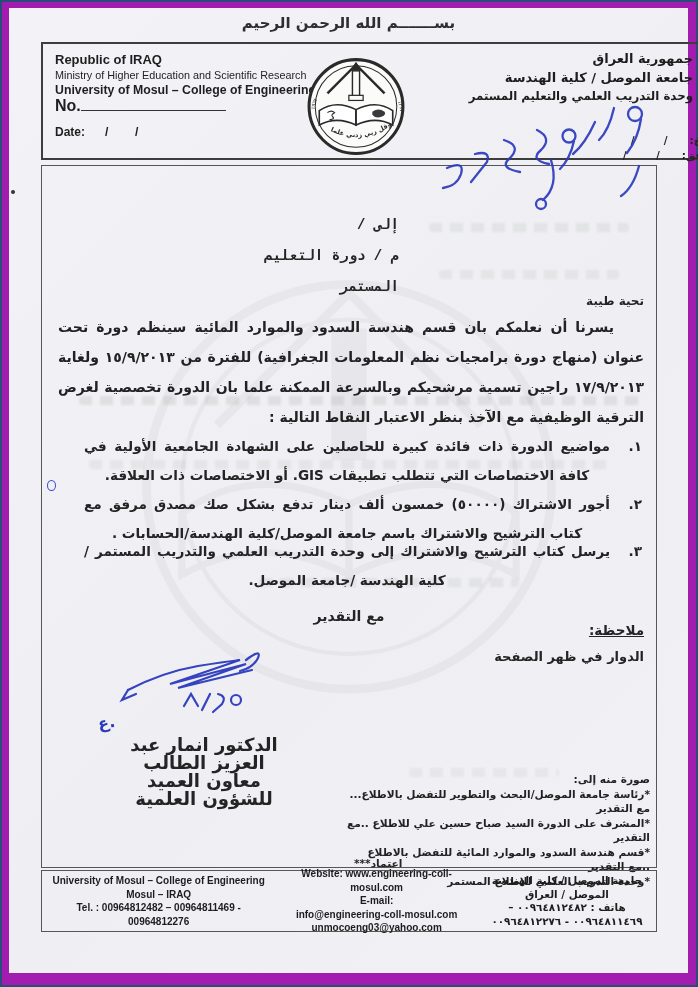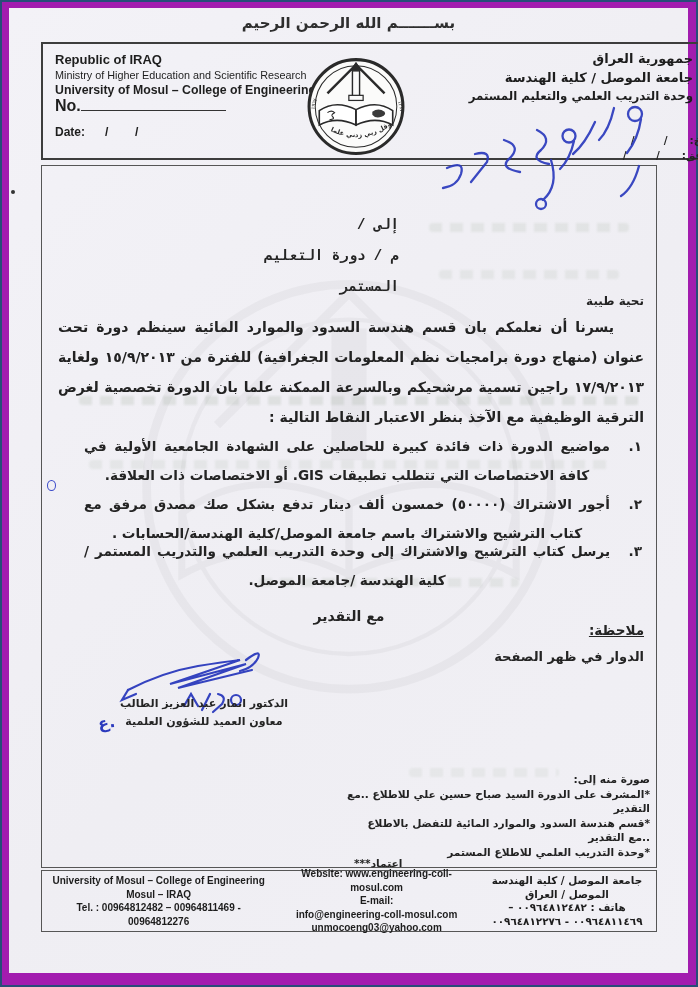--- a/index.html
+++ b/index.html
@@ -41,21 +41,21 @@
   #to-block{top:44px; left:215px; width:142px; text-align:right; font-size:14px; font-weight:bold; line-height:31px;font-family:Liberation Mono, monospace;}
   #greeting{top:128px; right:12px; font-size:12px; font-weight:bold;}
   #paragraph{top:146px; right:12px; left:16px; font-size:14px; font-weight:bold; line-height:30px; text-align:justify; text-indent:30px; color:#222;}
   .point{position:absolute; right:14px; left:42px; font-size:13.6px; font-weight:bold; line-height:29px;}
   .pnum{position:absolute; right:0; top:0;}
   .ptext{margin-right:32px; text-align:justify; text-align-last:center;}
   #point-1{top:266px;} #point-2{top:324px;} #point-3{top:371px;}
   #closing{top:442px; left:0; right:0; text-align:center; font-size:14px; font-weight:bold;}
   #note-label{top:456px; right:12px; font-size:13.5px; font-weight:bold; text-decoration:underline;}
   #note-text{top:483px; right:12px; font-size:13px; font-weight:bold;}
-  #sig-names{top:529px; left:72px; width:180px; text-align:center; font-size:11px; font-weight:bold; line-height:18px;}
+  #sig-names{top:570px; left:72px; width:180px; text-align:center; font-size:18px; font-weight:bold; line-height:18px;}
   #ain-mark{top:547px; left:56px; font-size:16px; color:#2b3abd; transform:rotate(-8deg); font-weight:bold;}
   #cc-block{top:606px; right:6px; width:305px; text-align:right; font-size:10.6px; font-weight:bold; line-height:14.5px; color:#222;}
   #cc-approval{top:691px; left:312px; font-size:10.6px; font-weight:bold; direction:ltr;}
   
   .fcol{text-align:center; font-weight:bold; line-height:13.5px; color:#1d1d1d;}
   #f-en{width:38%; font-family:"Liberation Sans",sans-serif; font-size:10px;}
   #f-web{width:33%; font-family:"Liberation Sans",sans-serif; font-size:10px;}
   #f-ar{width:29%; font-size:10.4px;}
   
   .bleed{position:absolute; height:9px; filter:blur(1.3px); border-radius:4px;
@@ -197,20 +197,21 @@
       </svg>
 
       <div class="abs" id="ain-mark">ع.</div>
       <div class="abs rtl" id="sig-names">
         <div>الدكتور انمار عبد العزيز الطالب</div>
         <div>معاون العميد للشؤون العلمية</div>
       </div>
 
       <div class="abs rtl" id="cc-block">
         <div>صورة منه إلى:</div>
+        <div>*رئاسة جامعة الموصل/البحث والتطوير للتفضل بالاطلاع... مع التقدير</div>
         <div>*المشرف على الدورة السيد صباح حسين علي للاطلاع ..مع التقدير</div>
         <div>*قسم هندسة السدود والموارد المائية للتفضل بالاطلاع ..مع التقدير</div>
         <div>*وحدة التدريب العلمي للاطلاع المستمر</div>
       </div>
       <div class="abs" id="cc-approval">***اعتماد</div>
     </div>
 
     <div class="box" id="footer-box">
       <div class="fcol" id="f-en">
         <div>University of Mosul – College of Engineering</div>

